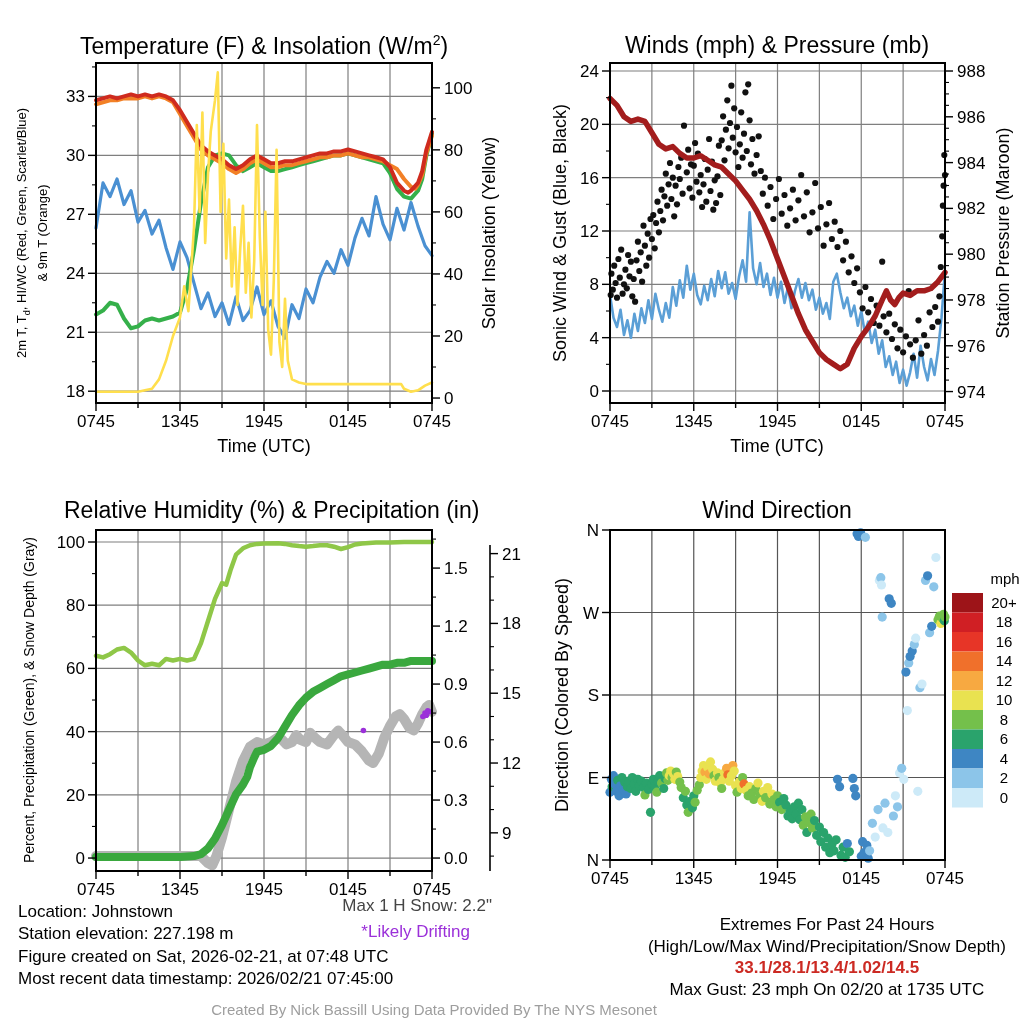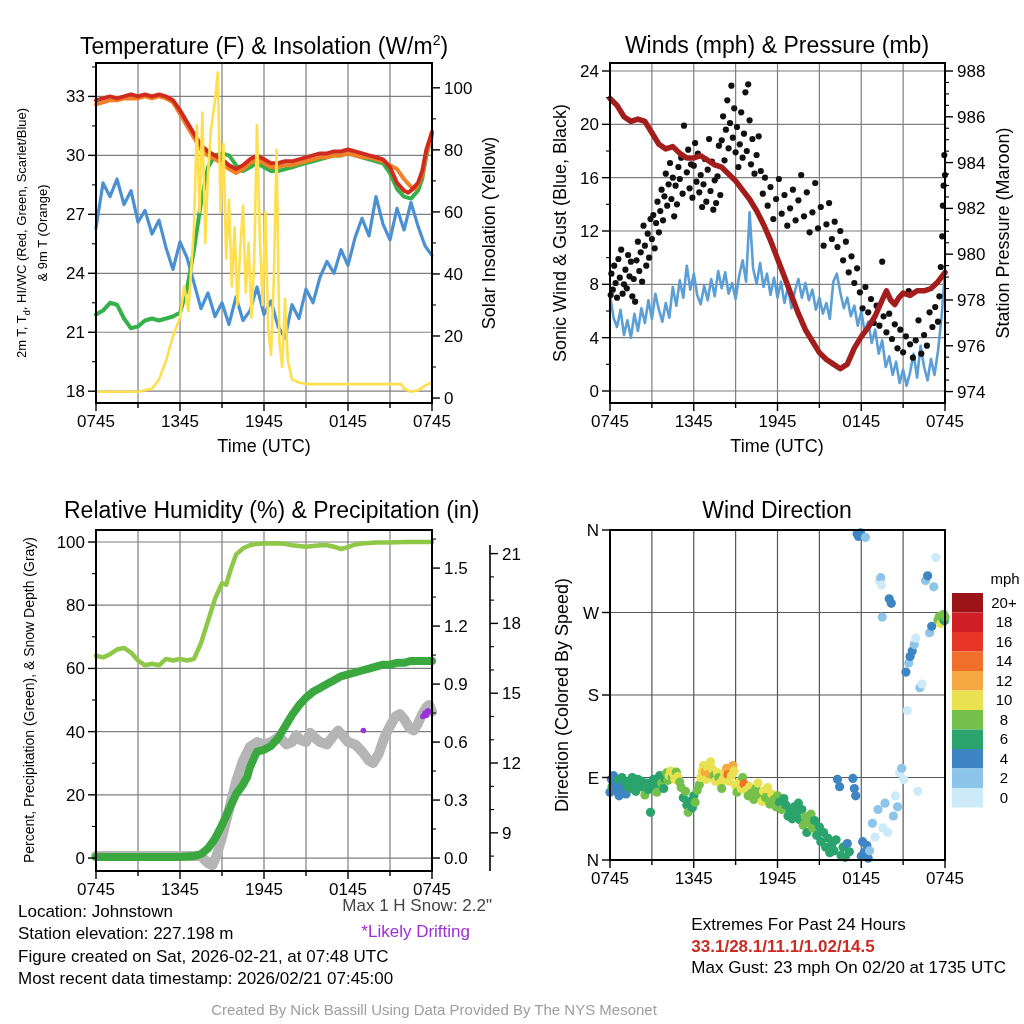--- a/index.html
+++ b/index.html
@@ -5,21 +5,21 @@
   html,body{margin:0;padding:0;background:#fff;}
   .figure{position:relative;width:1024px;height:1024px;background:#ffffff;
           font-family:"Liberation Sans",sans-serif;color:#000;overflow:hidden;}
   .title{position:absolute;text-align:center;font-size:23px;white-space:nowrap;margin-top:8px;}
   .title sup{font-size:14px;}
   .vlabel{position:absolute;transform:translate(-50%,-50%) rotate(-90deg);
           white-space:nowrap;text-align:center;line-height:15px;}
   .vlabel sub{font-size:9px;}
   .xlabel{position:absolute;text-align:center;font-size:18px;white-space:nowrap;}
   .footer-left{position:absolute;left:18px;top:901px;font-size:17px;line-height:22.4px;}
-  .footer-right{position:absolute;right:18px;top:914px;font-size:17px;line-height:21.6px;text-align:left;}
+  .footer-right{position:absolute;right:18px;top:914px;font-size:17px;line-height:21.6px;text-align:center;}
   .anno{position:absolute;font-size:17px;white-space:nowrap;}
   .credit{position:absolute;left:0;top:1001px;width:868px;text-align:center;font-size:15px;}
   svg text{font-family:"Liberation Sans",sans-serif;fill:#000;}
 </style>
 </head>
 <body>
 
 <div class="figure">
 
   <svg id="charts" width="1024" height="1024">
@@ -739,18 +739,19 @@
   <div class="footer-left">
     <div>Location: Johnstown</div>
     <div>Station elevation: 227.198 m</div>
     <div>Figure created on Sat, 2026-02-21, at 07:48 UTC</div>
     <div>Most recent data timestamp: 2026/02/21 07:45:00</div>
   </div>
 
   
   <div class="footer-right">
     <div>Extremes For Past 24 Hours</div>
-    <div style="font-weight: bold; color: rgb(204, 42, 35);">33.1/28.1/11.1/1.02/14.5</div>
+    <div>(High/Low/Max Wind/Precipitation/Snow Depth)</div>
+    <div style="font-weight: bold; color: rgb(204, 42, 35);">33.1/28.1/13.4/1.02/14.5</div>
     <div>Max Gust: 23 mph On 02/20 at 1735 UTC</div>
   </div>
 
   <div class="credit" style="color: rgb(158, 158, 158);">Created By Nick Bassill Using Data Provided By The NYS Mesonet</div>
 </div>
 
 </body></html>

